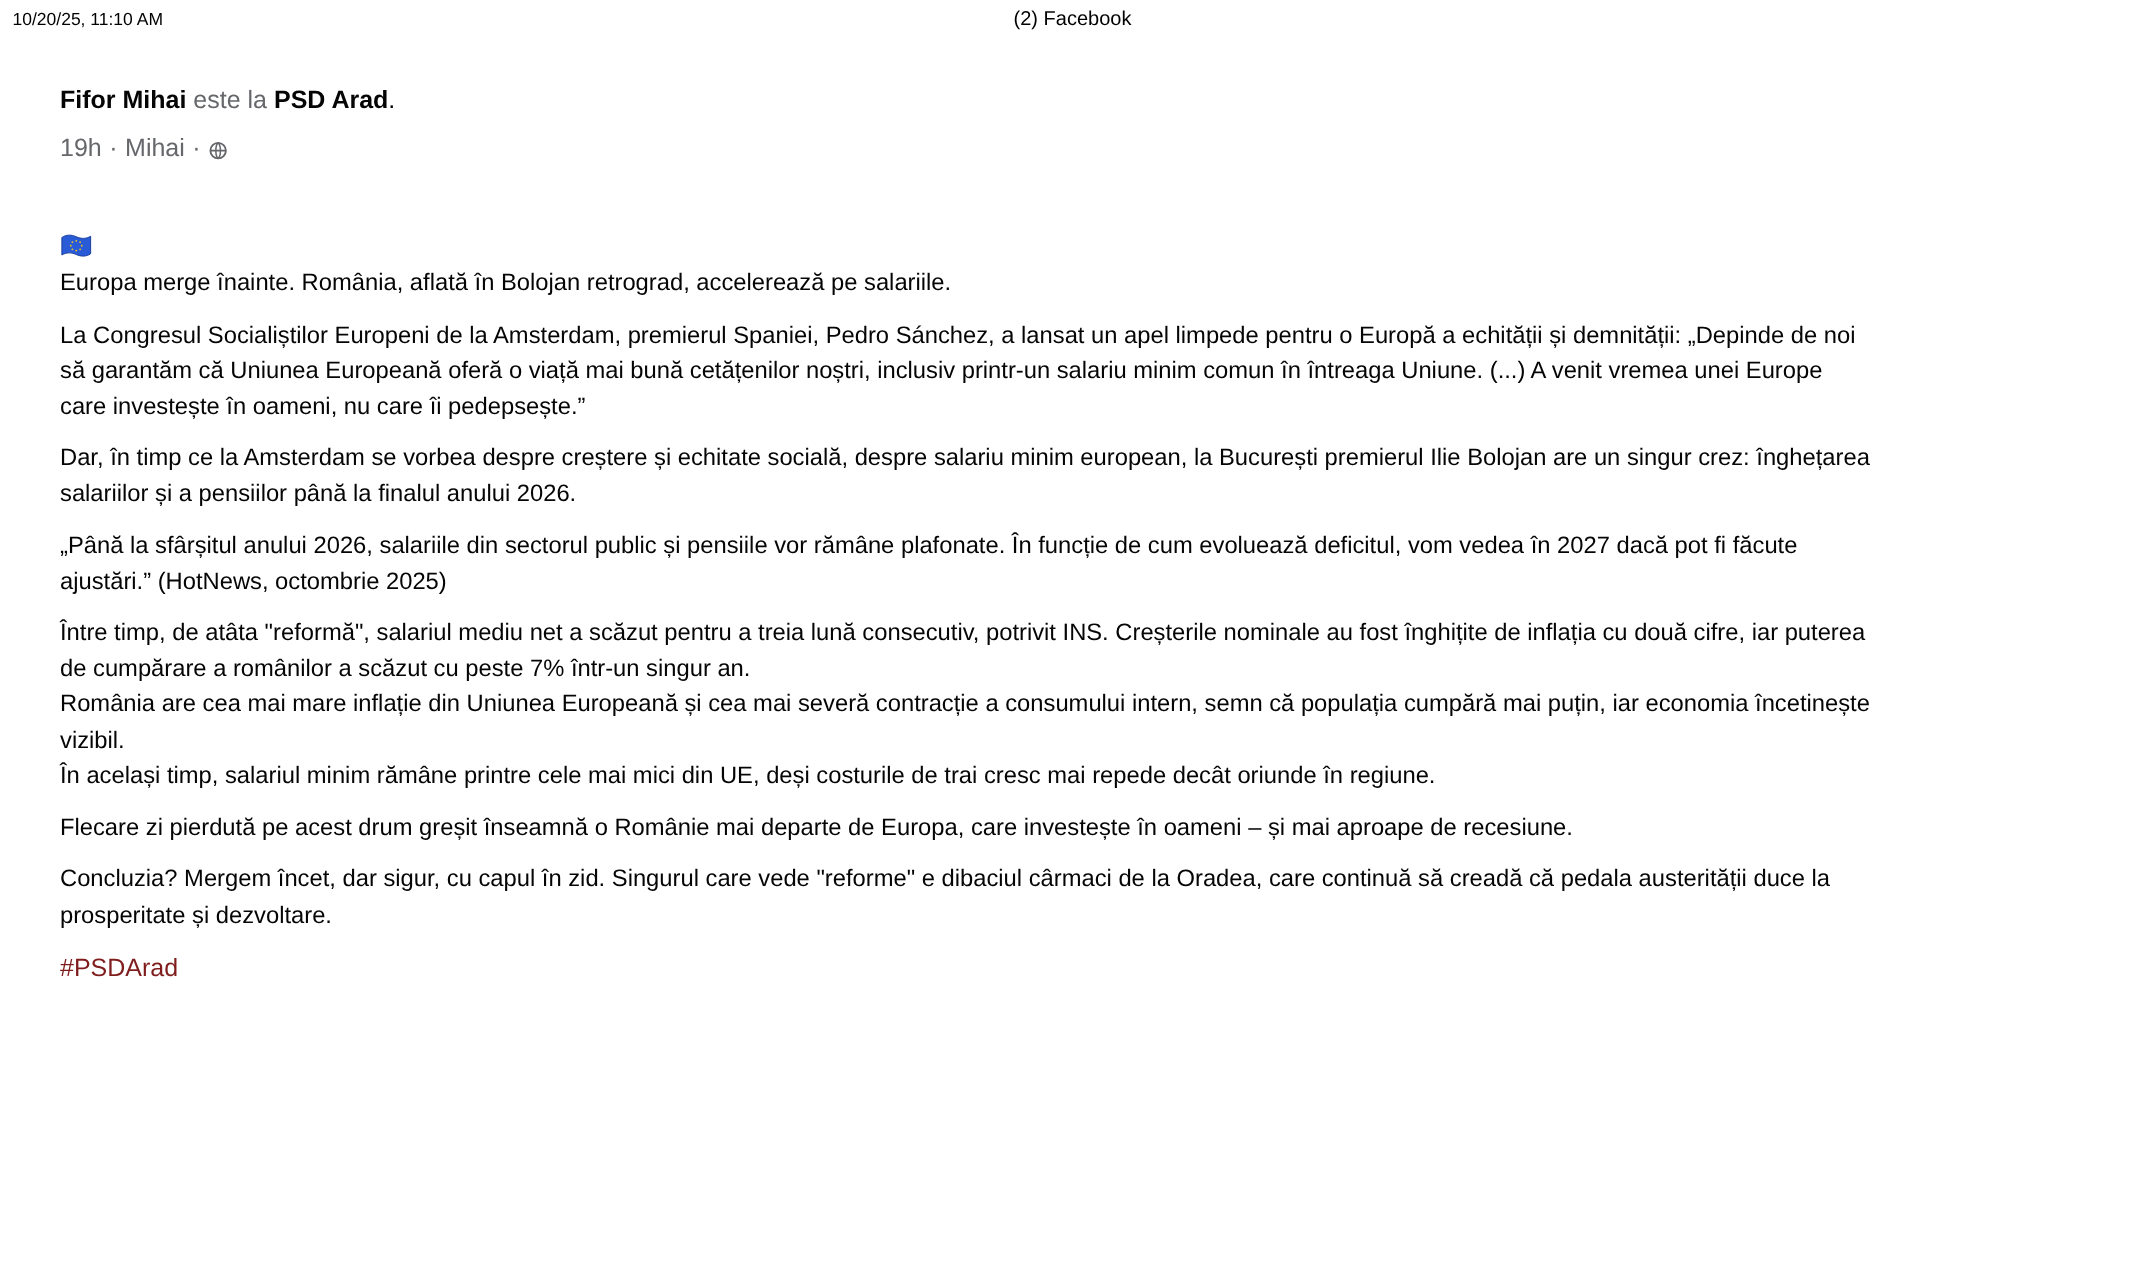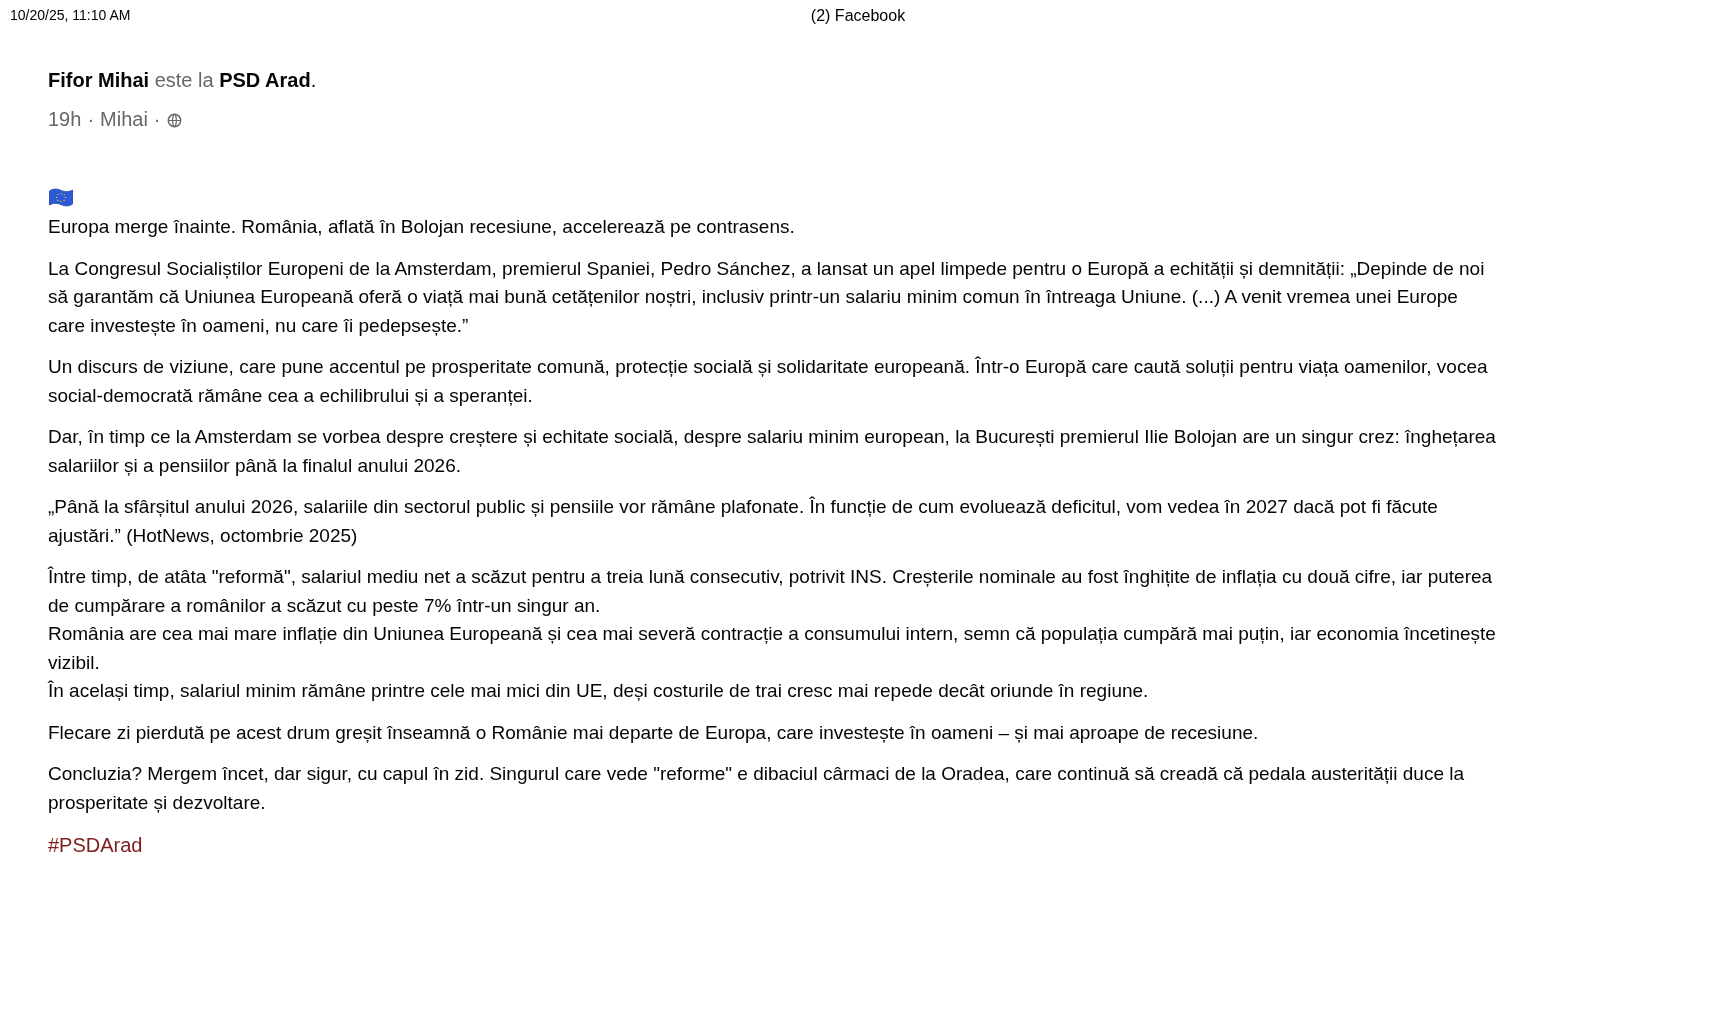--- a/index.html
+++ b/index.html
@@ -99,23 +99,22 @@
       <circle cx="13" cy="5.6" r="0.7"></circle>
                 <circle cx="16.1" cy="6.6" r="0.7"></circle>
                 <circle cx="17.4" cy="9.5" r="0.7"></circle>
                 <circle cx="16.1" cy="12.4" r="0.7"></circle>
                 <circle cx="13" cy="13.4" r="0.7"></circle>
                 <circle cx="9.9" cy="12.4" r="0.7"></circle>
                 <circle cx="8.6" cy="9.5" r="0.7"></circle>
                 <circle cx="9.9" cy="6.6" r="0.7"></circle>
     </g>
   </svg></span>
-<span>Europa merge înainte. România, aflată în Bolojan recesiune, accelerează pe contrasens.</span></p>
+<span>Europa merge înainte. România, aflată în Bolojan retrograd, accelerează pe salariile.</span></p>
         <p class="para"><span>La Congresul Socialiștilor Europeni de la Amsterdam, premierul Spaniei, Pedro Sánchez, a lansat un apel limpede pentru o Europă a echității și demnității: „Depinde de noi să garantăm că Uniunea Europeană oferă o viață mai bună cetățenilor noștri, inclusiv printr-un salariu minim comun în întreaga Uniune. (...) A venit vremea unei Europe care investește în oameni, nu care îi pedepsește.”</span></p>
-        <p class="para"><span>Un discurs de viziune, care pune accentul pe prosperitate comună, protecție socială și solidaritate europeană. Într-o Europă care caută soluții pentru viața oamenilor, vocea social-democrată rămâne cea a echilibrului și a speranței.</span></p>
         <p class="para"><span>Dar, în timp ce la Amsterdam se vorbea despre creștere și echitate socială, despre salariu minim european, la București premierul Ilie Bolojan are un singur crez: înghețarea salariilor și a pensiilor până la finalul anului 2026.</span></p>
         <p class="para"><span>„Până la sfârșitul anului 2026, salariile din sectorul public și pensiile vor rămâne plafonate. În funcție de cum evoluează deficitul, vom vedea în 2027 dacă pot fi făcute ajustări.” (HotNews, octombrie 2025)</span></p>
         <p class="para"><span>Între timp, de atâta "reformă",  salariul mediu net a scăzut pentru a treia lună consecutiv, potrivit INS. Creșterile nominale au fost înghițite de inflația cu două cifre, iar puterea de cumpărare a românilor a scăzut cu peste 7% într-un singur an.
 România are cea mai mare inflație din Uniunea Europeană și cea mai severă contracție a consumului intern, semn că populația cumpără mai puțin, iar economia încetinește vizibil.
 În același timp, salariul minim rămâne printre cele mai mici din UE, deși costurile de trai cresc mai repede decât oriunde în regiune.</span></p>
         <p class="para"><span>Flecare zi pierdută pe acest drum greșit înseamnă o Românie mai departe de Europa, care investește în oameni – și mai aproape de recesiune.</span></p>
         <p class="para"><span>Concluzia? Mergem încet, dar sigur, cu capul în zid. Singurul care vede "reforme" e dibaciul cârmaci de la Oradea, care continuă să creadă că pedala austerității duce la prosperitate și dezvoltare.</span></p>
       </div>
 
     <a class="hashtag">#PSDArad</a>

